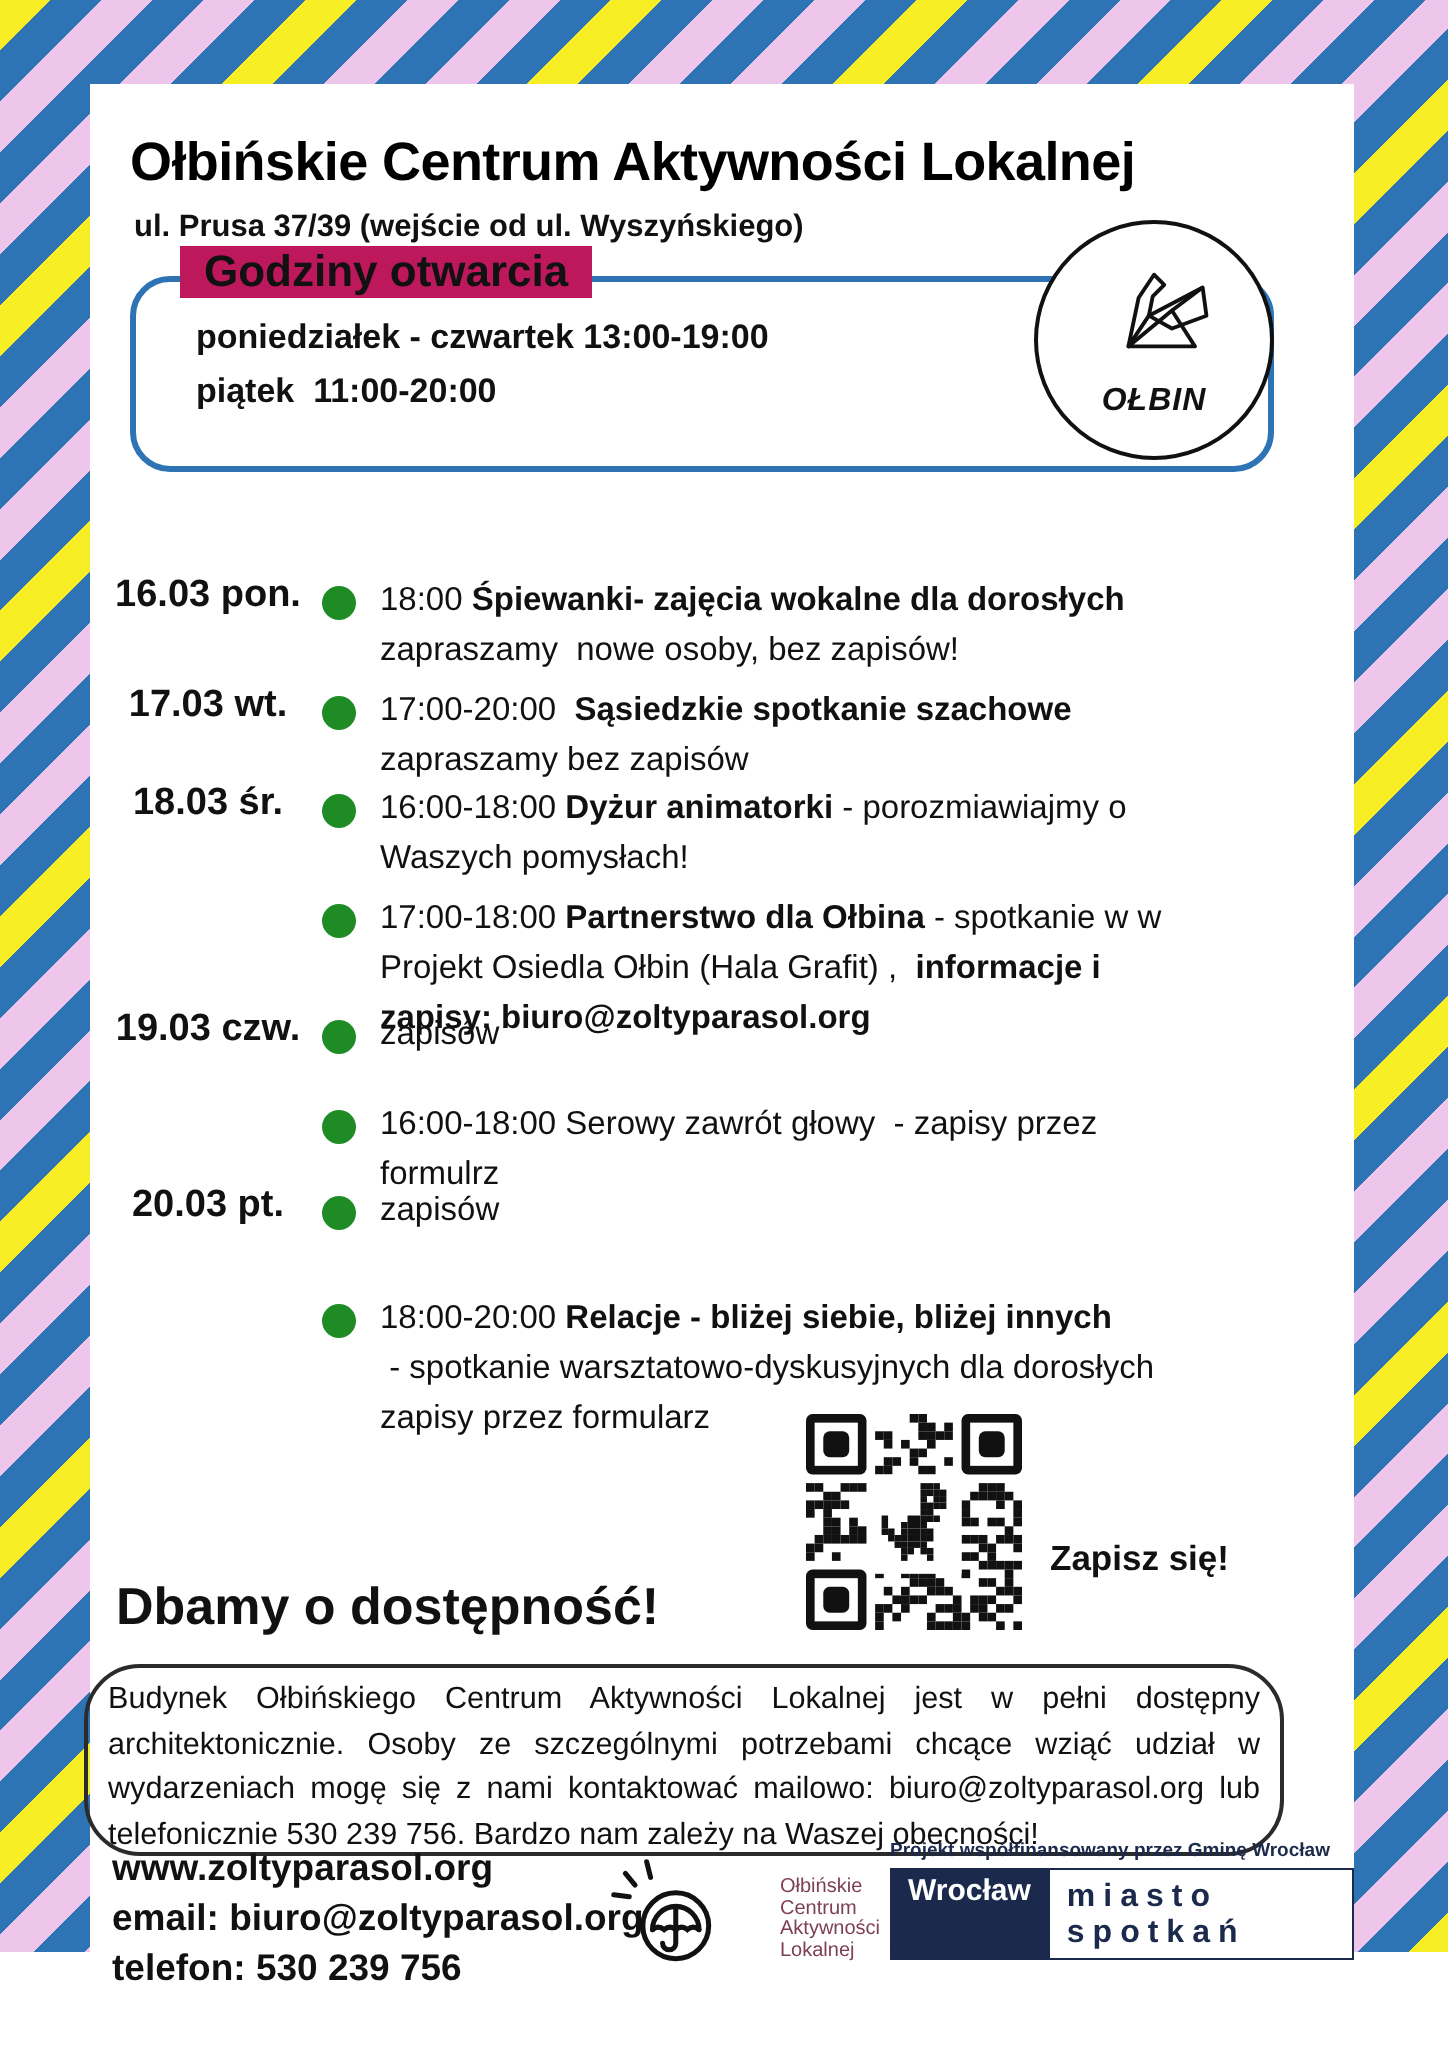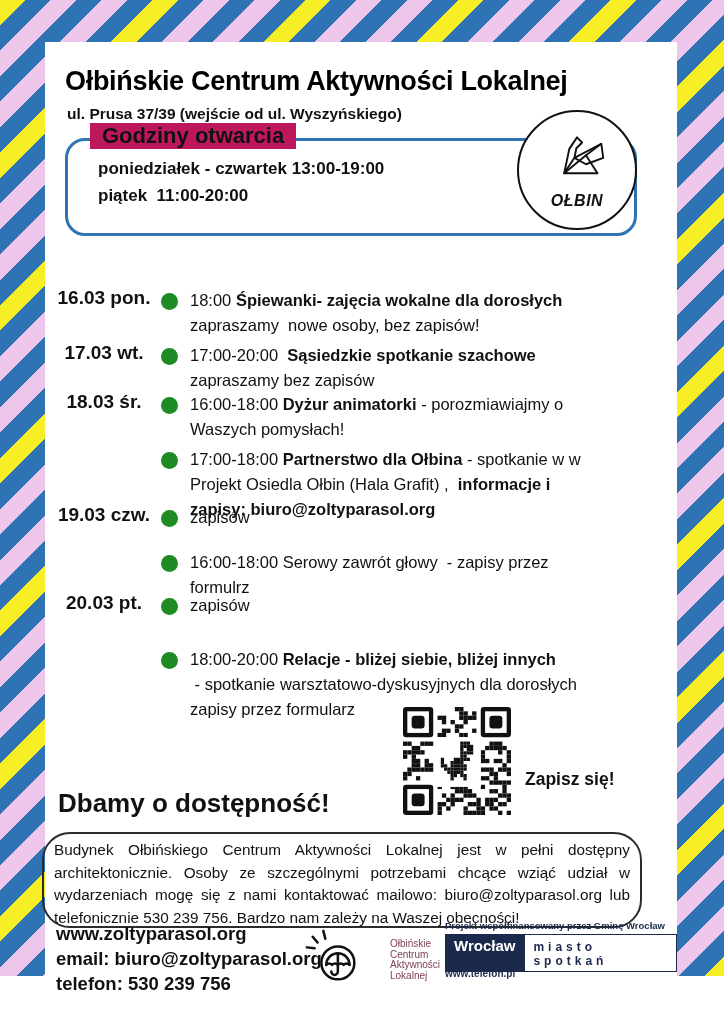--- a/index.html
+++ b/index.html
@@ -39,21 +39,21 @@
   .access-text{position:absolute;left:10px;right:10px;top:5px;font-size:15.3px;font-weight:500;line-height:22.5px;text-align:justify;}
 
   .contact{position:absolute;left:11px;top:879px;font-size:18.5px;font-weight:800;line-height:25px;}
 
   .umbrella{position:absolute;left:258px;top:886px;}
   .org-text{position:absolute;left:322px;top:897px;font-size:10px;font-weight:400;line-height:10.5px;color:#7d4055;margin-left:23px;}
 
   .funding-note{position:absolute;left:400px;top:878px;font-size:9.5px;font-weight:700;color:#1b2a4c;}
   .city-logo{position:absolute;left:400px;top:892px;display:flex;align-items:stretch;}
   .city-primary{background:#1b2a4c;color:#fff;font-weight:700;font-size:15px;padding:3px 9px 4px;}
-  .city-secondary{border:1.5px solid #1b2a4c;color:#1b2a4c;font-size:12px;letter-spacing:4px;padding:5px 8px 3px;font-weight:600;}
+  .city-secondary{border:1.5px solid #1b2a4c;color:#1b2a4c;font-size:16px;letter-spacing:4px;padding:5px 8px 3px;font-weight:600;}
   .city-url{position:absolute;left:400px;top:926px;font-size:10px;font-weight:700;color:#1b2a4c;}
 </style>
 </head>
 <body>
 
 <div class="poster">
   <div class="sheet">
 
     <div class="title">Ołbińskie Centrum Aktywności Lokalnej</div>
     <div class="address">ul. Prusa 37/39 (wejście od ul. Wyszyńskiego)</div>

